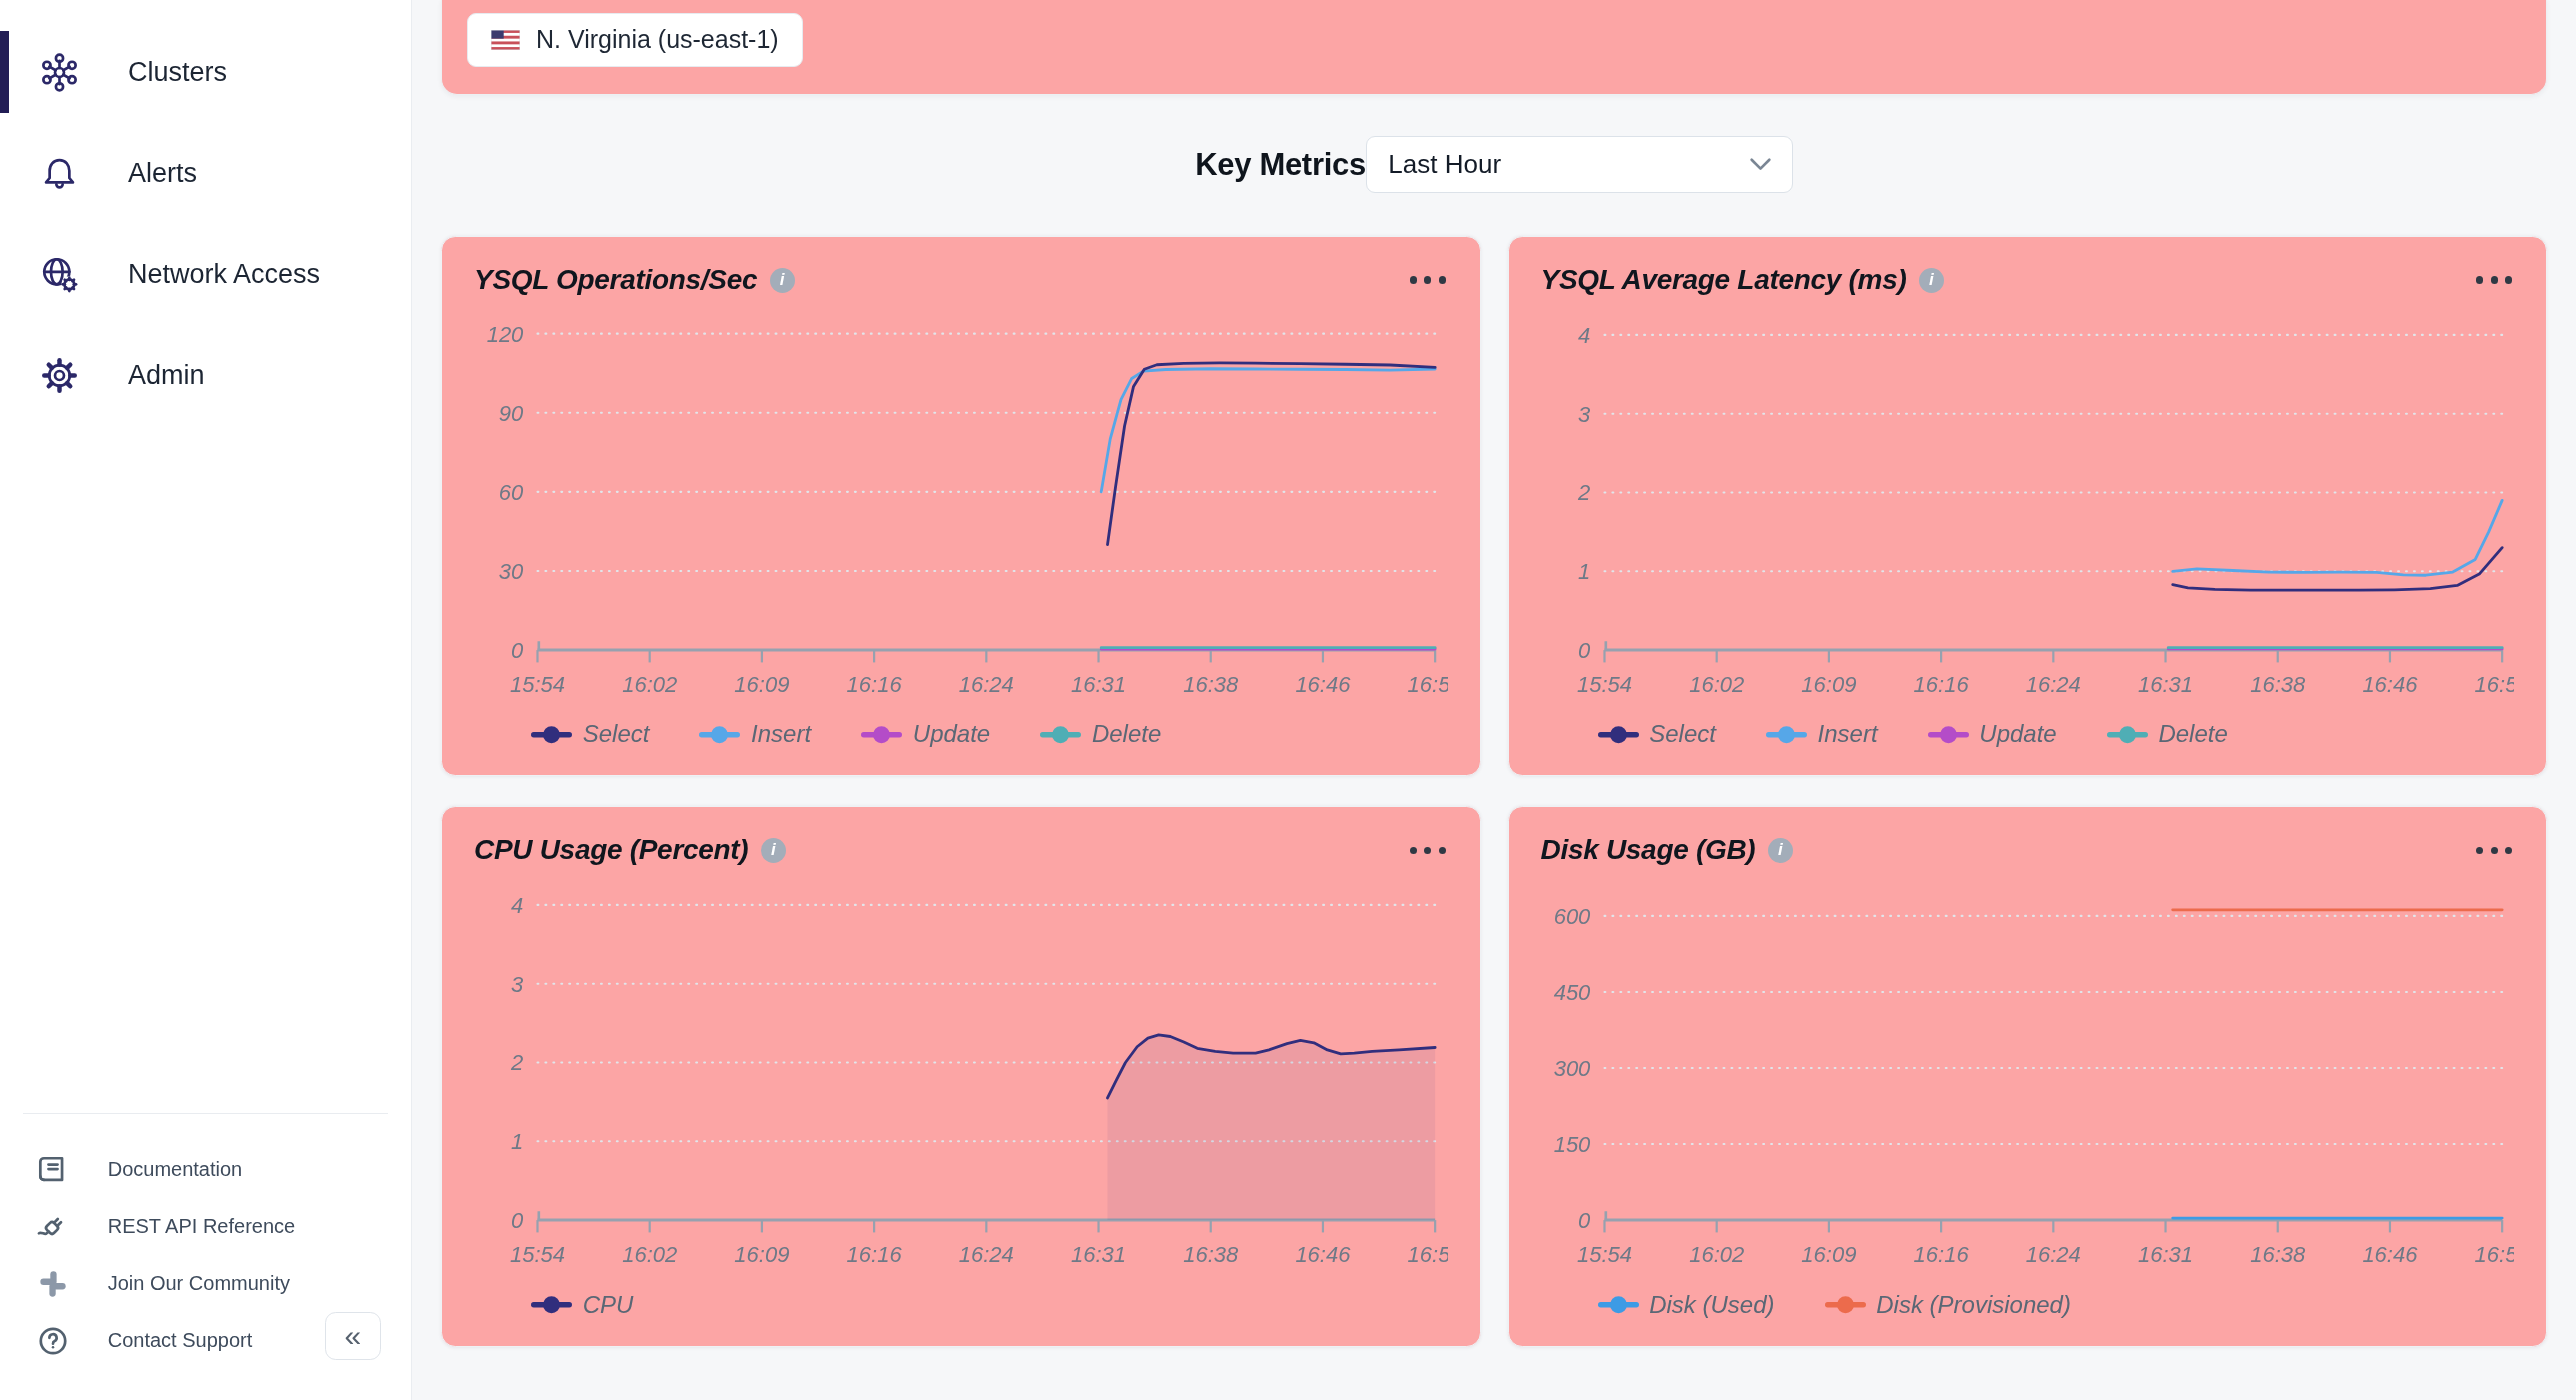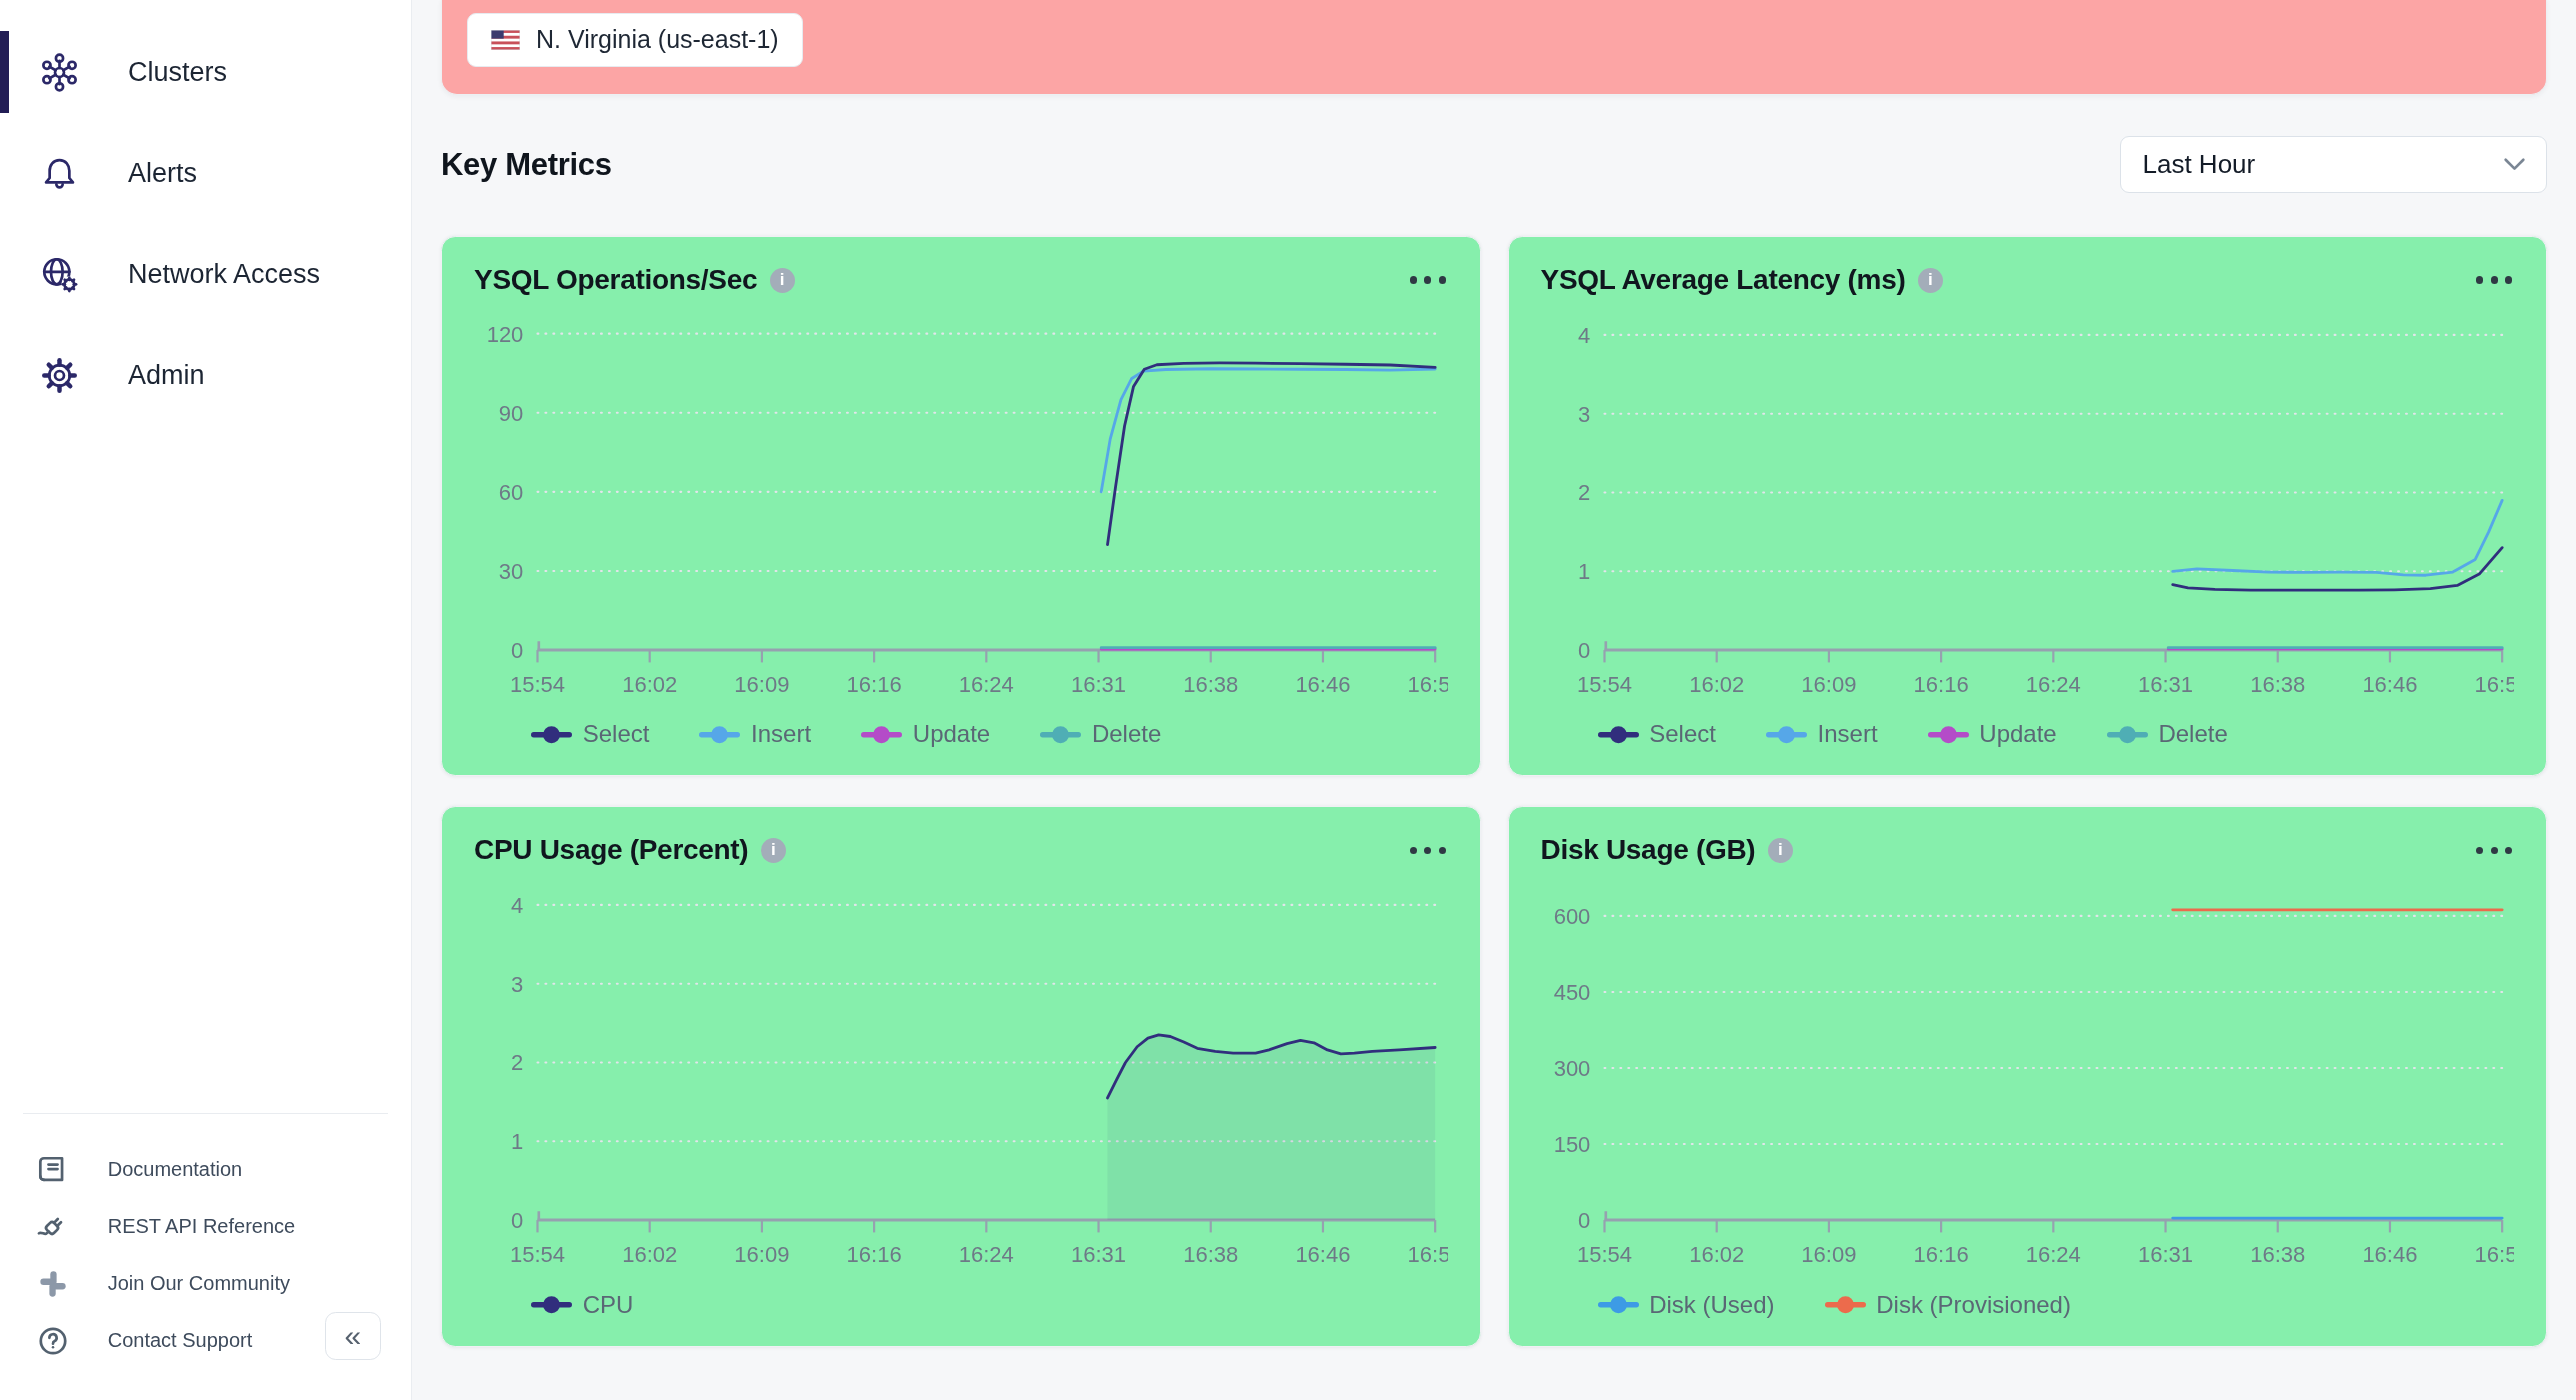--- a/index.html
+++ b/index.html
@@ -45,31 +45,31 @@
   .main { position:absolute; left:412px; top:0; right:0; bottom:0; padding:0 29px; }
   .top-card {
     height:95px; background:#fca5a5; border-radius:0 0 16px 16px;
     box-shadow:0 1.8px 5.4px rgba(25,35,55,.05); border:0.9px solid #EDF0F3; border-top:none;
   }
   .region-chip {
     display:inline-flex; align-items:center; gap:16px; margin:12.5px 0 0 25px;
     height:54px; padding:0 23px; background:#fff; border:1.8px solid #E7EBF0;
     border-radius:9px; font-size:25px; color:#1E2734; cursor:pointer;
   }
-  .metrics-row { display:flex; align-items:center; justify-content:space-between; margin-top:41px; }
+  .metrics-row { display:flex; align-items:center; justify-content:center; margin-top:41px; }
   .section-title { font-size:31px; font-weight:bold; color:#0F151D; letter-spacing:-0.3px; }
   .time-select {
     width:427px; height:57px; background:#fff; border:1.8px solid #DCE2E9; border-radius:9px;
     display:flex; align-items:center; justify-content:space-between;
     padding:0 20px 0 21.5px; font-size:26px; color:#131B27; cursor:pointer;
   }
   .cards { display:grid; grid-template-columns:1fr 1fr; column-gap:27px; row-gap:30px; margin-top:43px; }
   .card {
-    background:#86efac; border-radius:14.3px; padding:27px 32px 21.5px;
-    box-shadow:0 0.9px 3.6px rgba(25,35,55,.07); border:0.9px solid #EFF1F4;
+    background:#fca5a5; border-radius:14.3px; padding:27px 32px 21.5px;
+    box-shadow:0 0.9px 3.6px rgba(25,35,55,.07); border:0.9px solid #EFF1F4;font-style:italic;
   }
   .card-head { display:flex; align-items:center; }
   .card-title { font-size:28px; font-weight:bold; color:#10161E; letter-spacing:-0.3px; }
   .info-badge {
     width:25px; height:25px; border-radius:50%; background:#A3ADB9; color:#fff;
     font-size:17px; font-weight:bold; display:flex; align-items:center; justify-content:center;
     margin-left:12.5px; cursor:pointer;
   }
   .dots { margin-left:auto; display:flex; gap:7.2px; cursor:pointer; padding:9px 1.8px; }
   .dots i { width:7.2px; height:7.2px; border-radius:50%; background:#2F3944; }

